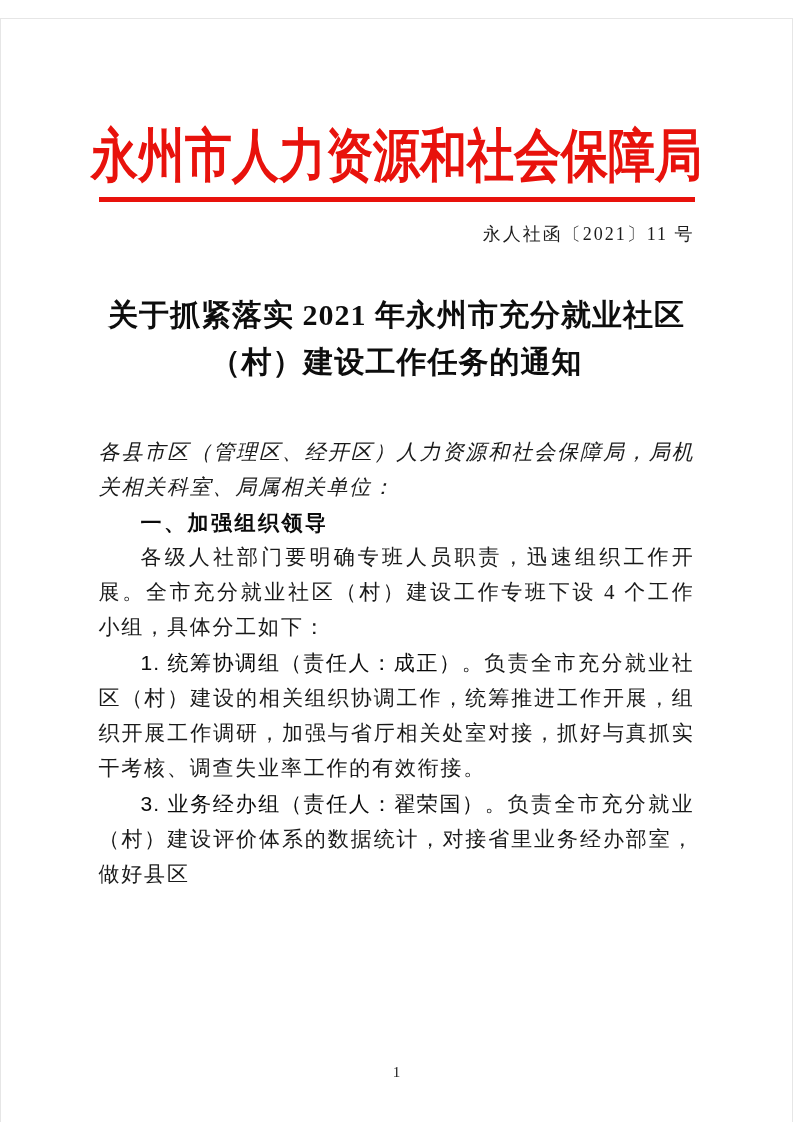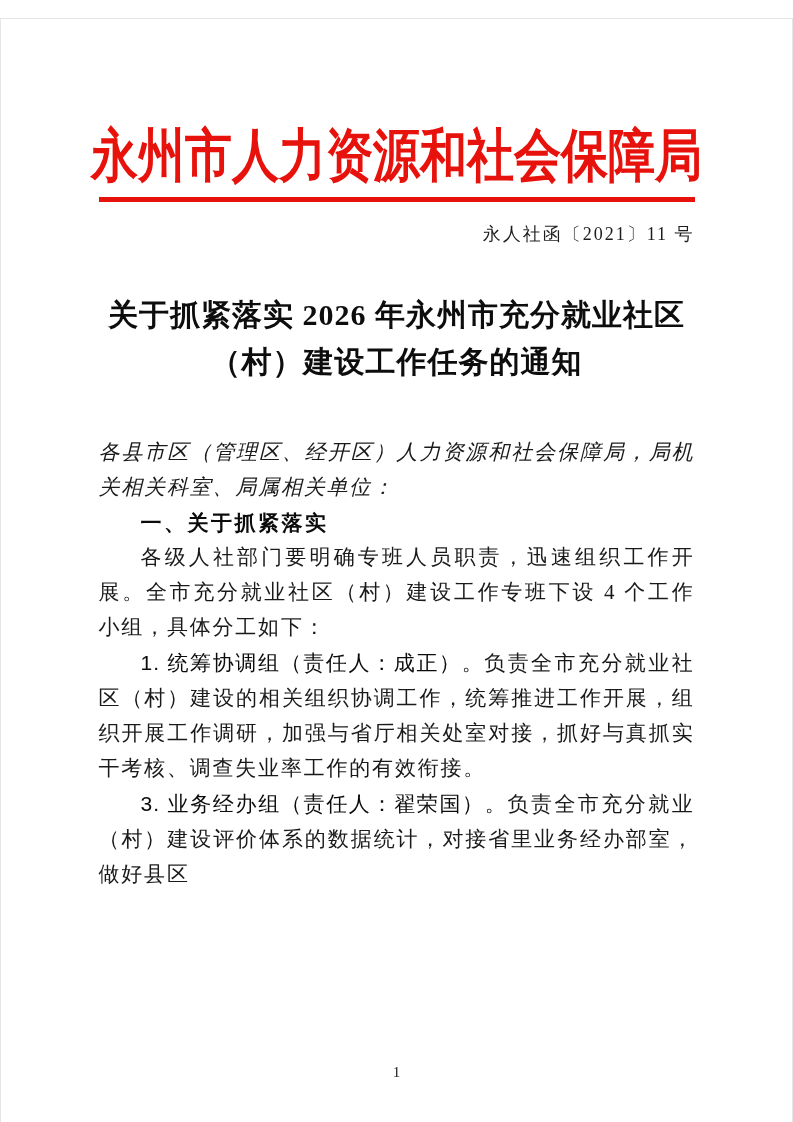--- a/index.html
+++ b/index.html
@@ -96,27 +96,27 @@
 
 <div class="page">
 
   <div class="letterhead">
     <div class="agency">永州市人力资源和社会保障局</div>
     <div class="double-rule"></div>
     <div class="doc-no">永人社函〔2021〕11 号</div>
   </div>
 
   <h1 class="title">
-    <span class="tline">关于抓紧落实 2026 年永州市充分就业社区</span>
+    <span class="tline">关于抓紧落实 2021 年永州市充分就业社区</span>
     <span class="tline">（村）建设工作任务的通知</span>
   </h1>
 
   <div class="body">
     <p class="no-indent">各县市区（管理区、经开区）人力资源和社会保障局，局机关相关科室、局属相关单位：</p>
-    <p class="h-sans">一、关于抓紧落实</p>
+    <p class="h-sans">一、加强组织领导</p>
     <p>各级人社部门要明确专班人员职责，迅速组织工作开展。全市充分就业社区（村）建设工作专班下设 4 个工作小组，具体分工如下：</p>
     <p><b class="lead">1. 统筹协调组（责任人：成正）。</b><span>负责全市充分就业社区（村）建设的相关组织协调工作，统筹推进工作开展，组织开展工作调研，加强与省厅相关处室对接，抓好与真抓实干考核、调查失业率工作的有效衔接。</span></p>
     <p><b class="lead">3. 业务经办组（责任人：翟荣国）。</b><span>负责全市充分就业（村）建设评价体系的数据统计，对接省里业务经办部室，做好县区</span></p>
   </div>
 
   <div class="page-no">1</div>
 
 </div>
 
 </body></html>

